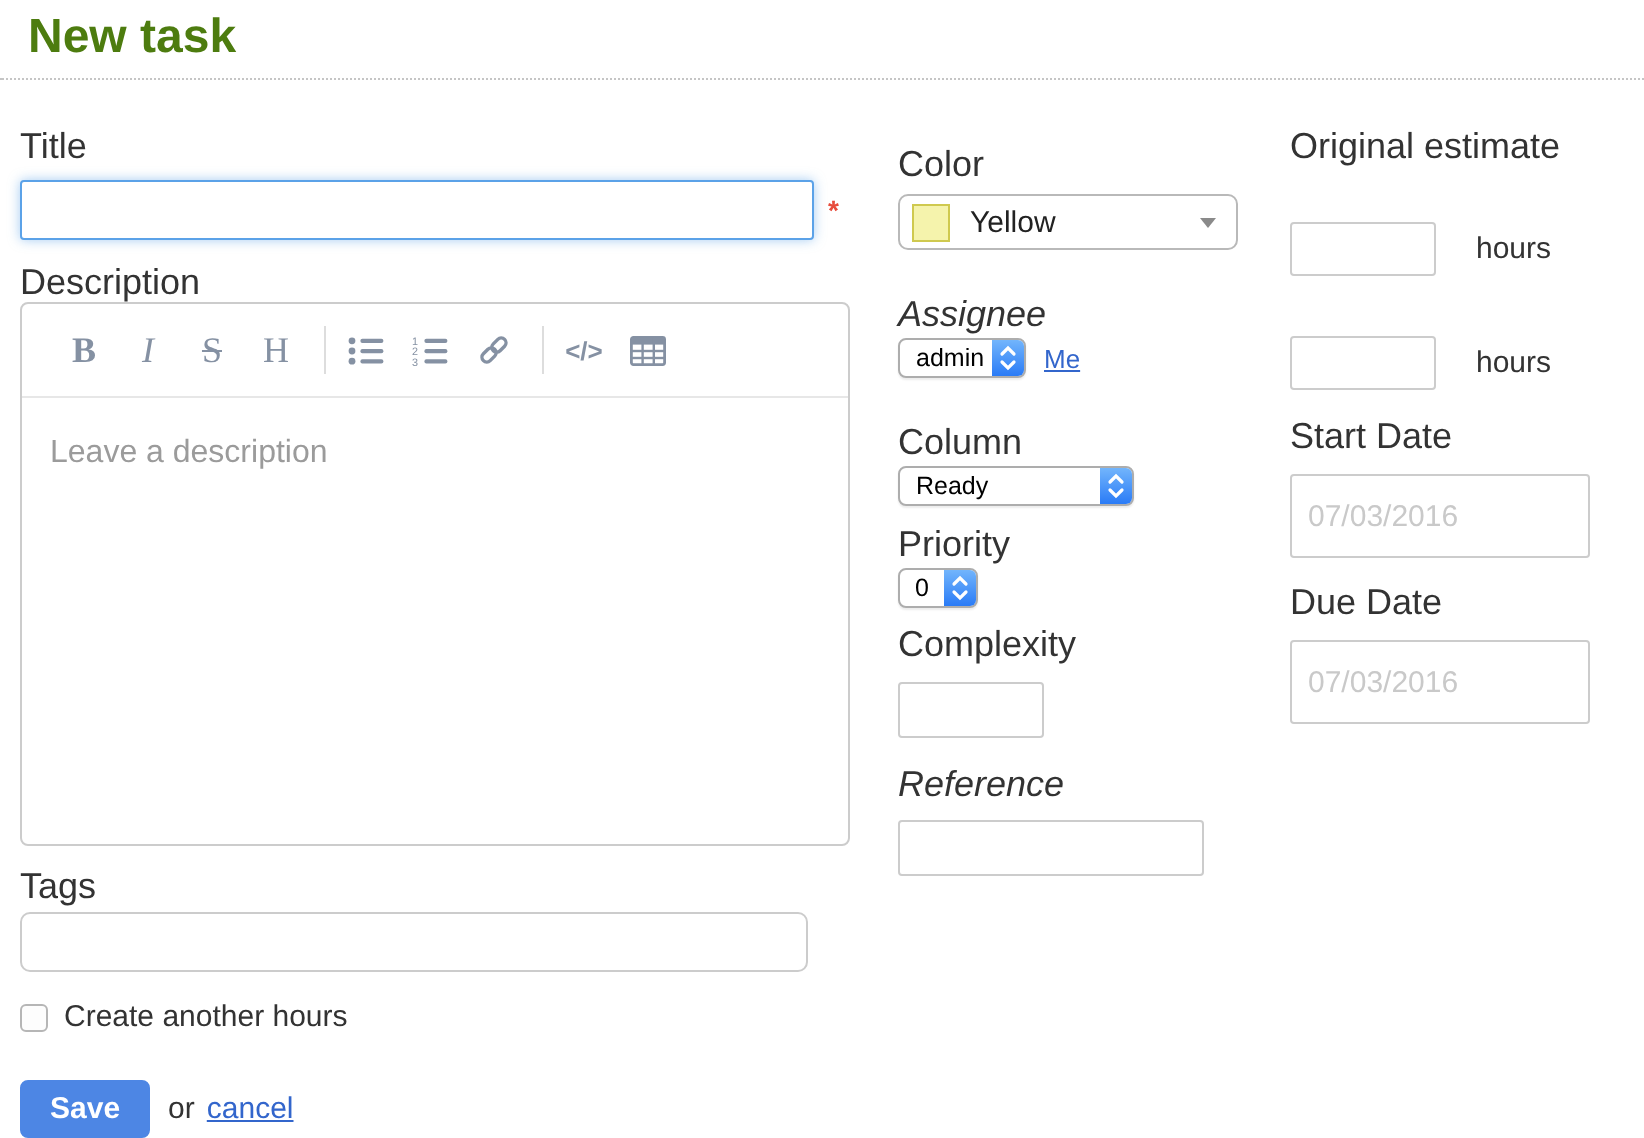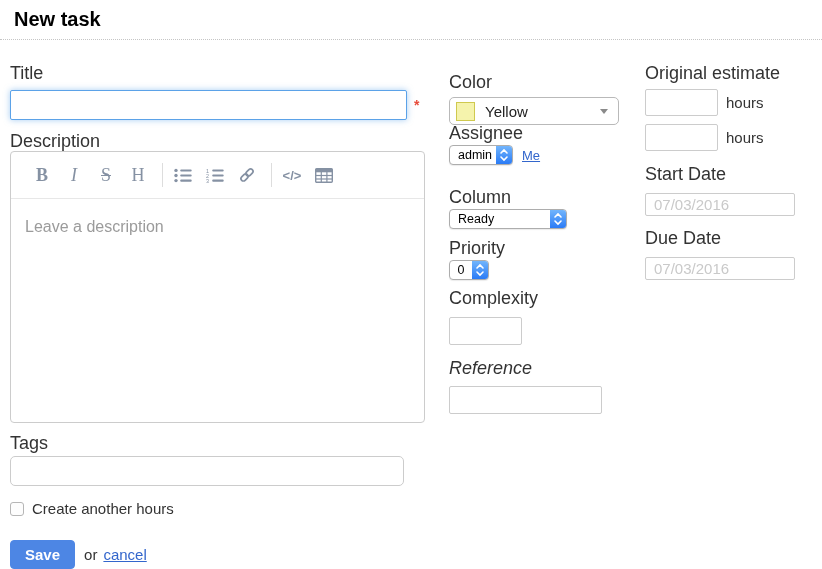--- a/index.html
+++ b/index.html
@@ -10,21 +10,21 @@
     color: #333;
   }
   .page { position: relative; width: 822px; height: 569px; }
 
   
   .page-header {
     padding: 9px 0 10px 14px;
     border-bottom: 1px dotted #c5c5c5;
   }
   .page-header h1 {
-    margin: 0; font-size: 20px; font-weight: bold; color: #000000; line-height: 20px;
+    margin: 0; font-size: 24px; font-weight: bold; color: #4d7c0f; line-height: 20px;
   }
 
   
   .col { position: absolute; }
   .col1 { left: 10px;  top: 65px; width: 418px; }
   .col2 { left: 449px; top: 74px; width: 186px; }
   .col3 { left: 645px; top: 65px; width: 172px; }
 
   .lbl { display: block; font-size: 18px; color: #333; line-height: 16px; }
 
@@ -92,21 +92,21 @@
   .swatch {
     width: 19px; height: 19px; background: #f5f3ac; border: 1px solid #cfc94f;
   }
   .color-dd-label { margin-left: 10px; font-size: 15px; color: #222; }
   .dd-arrow {
     position: absolute; right: 10px; top: 11px; width: 0; height: 0;
     border-left: 4px solid transparent; border-right: 4px solid transparent;
     border-top: 5px solid #8a8a8a;
   }
 
-  .fld-assignee-label { margin-top: 0; }
+  .fld-assignee-label { margin-top: 24px; font-style: italic; }
   .assignee-row { display: flex; align-items: center; margin-top: 4px; }
   .mac-select {
     display: inline-flex; align-items: stretch; height: 20px;
     border: 1px solid #adadad; border-radius: 4px; background: #fff;
     overflow: hidden; cursor: pointer;
     box-shadow: 0 1px 1px rgba(0,0,0,0.08);
   }
   .sel-text {
     font-size: 12.5px; color: #000; line-height: 18px; padding: 0 6px 0 8px;
     white-space: nowrap;
@@ -128,31 +128,31 @@
     margin-top: 11px; width: 73px; height: 28px; border: 1px solid #ccc;
     border-radius: 2px; font-size: 15px; padding: 0 6px; outline: none; color: #333;
   }
   .fld-reference-label { margin-top: 15px; font-style: italic; }
   .input-reference {
     margin-top: 10px; width: 153px; height: 28px; border: 1px solid #ccc;
     border-radius: 2px; font-size: 15px; padding: 0 6px; outline: none; color: #333;
   }
 
   
-  .hours-row { display: flex; align-items: center; margin-top: 8px; }
+  .hours-row { display: flex; align-items: center; margin-top: 30px; gap: 12px; }
   .input-hours {
     width: 73px; height: 27px; border: 1px solid #ccc; border-radius: 2px;
     font-size: 15px; padding: 0 6px; outline: none; color: #333;
   }
   .hours-suffix { margin-left: 8px; font-size: 15px; color: #333; }
   .fld-timespent-label { margin-top: 13px; }
   .fld-startdate-label { margin-top: 15px; }
   .fld-duedate-label   { margin-top: 14px; }
   .input-date {
-    margin-top: 11px; width: 150px; height: 23px; border: 1px solid #ccc;
+    margin-top: 11px; width: 150px; height: 42px; border: 1px solid #ccc;
     border-radius: 2px; font-size: 15px; padding: 0 8px; outline: none; color: #333;
   }
   .input-date::placeholder { color: #c9c9c9; opacity: 1; }
 
   svg { display: block; }
 </style>
 </head>
 <body>
 
 <div class="page">

